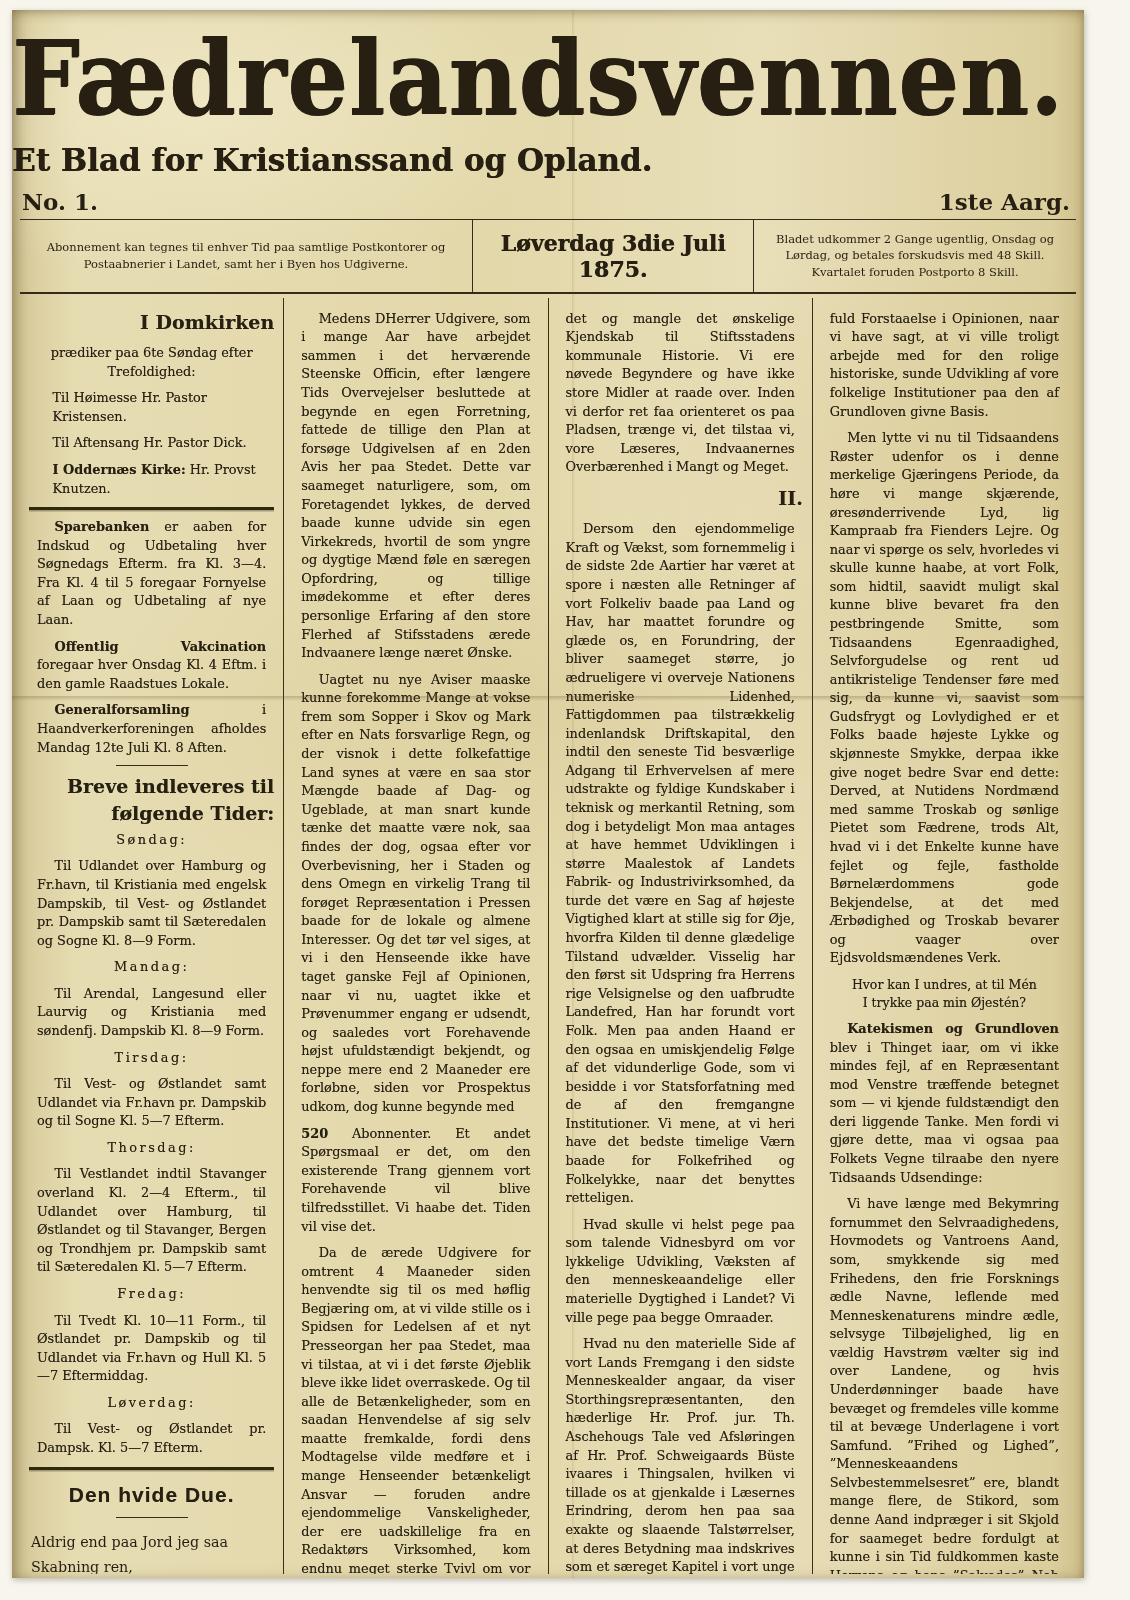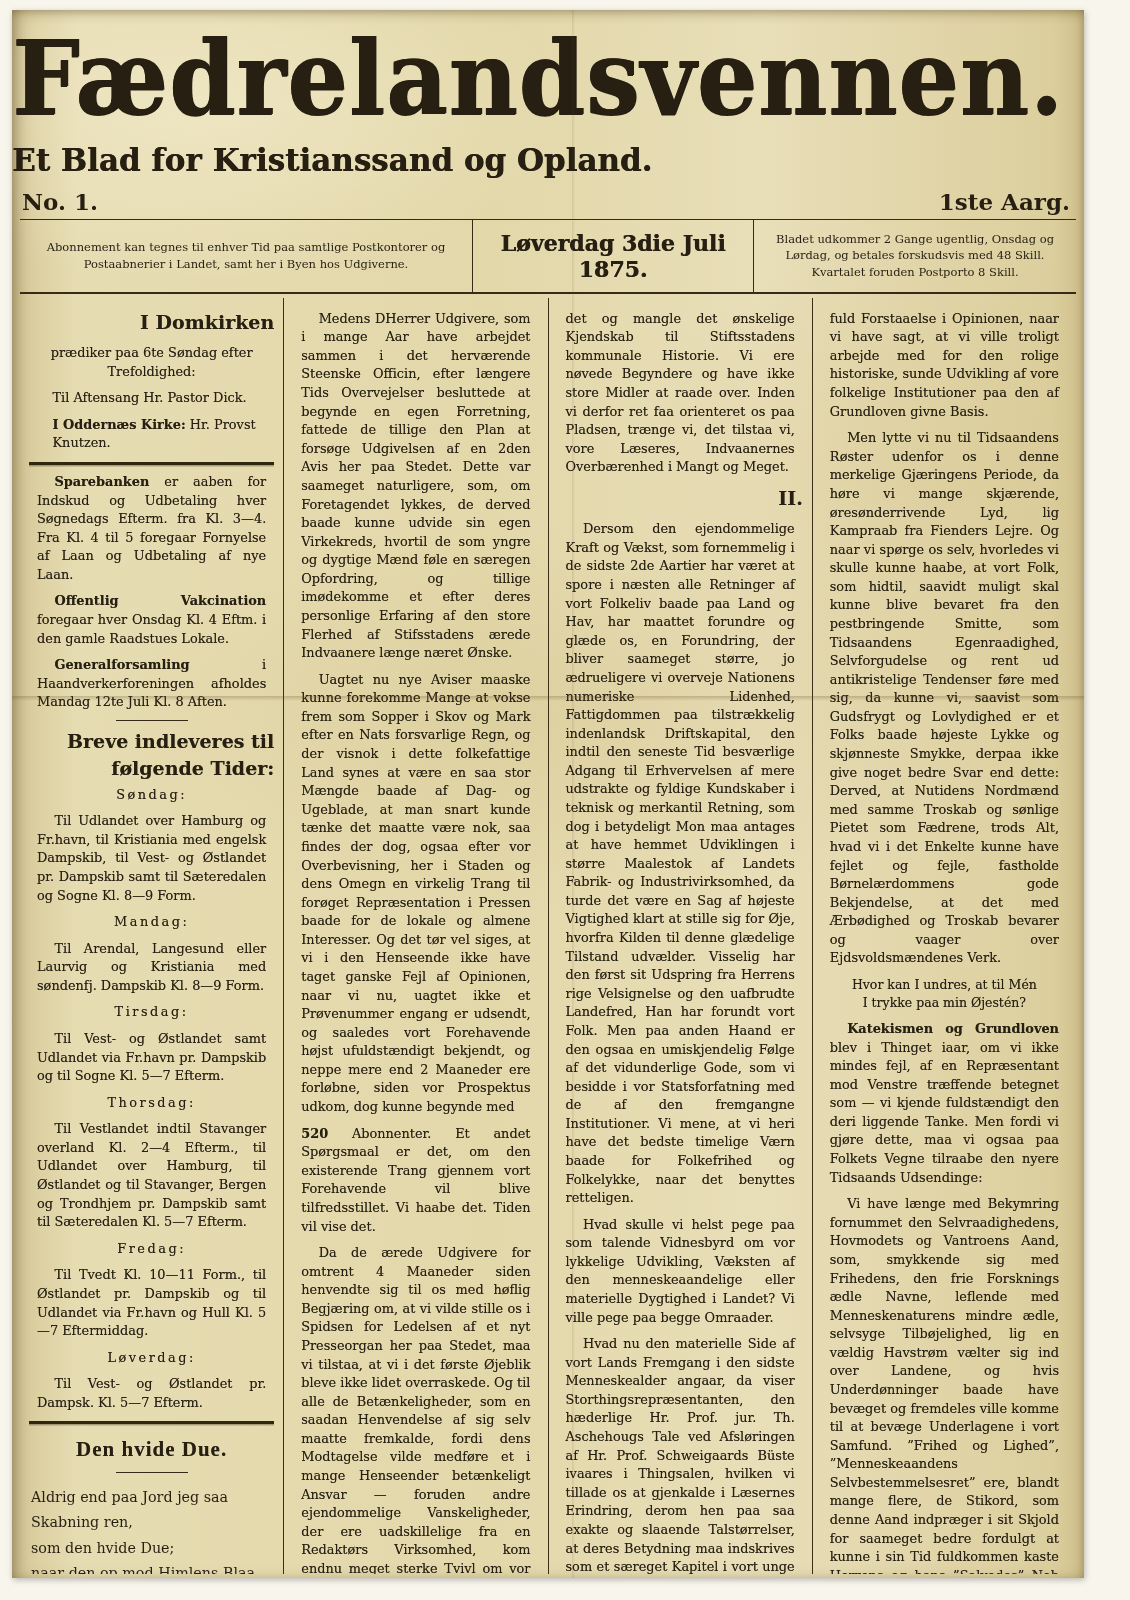--- a/index.html
+++ b/index.html
@@ -66,21 +66,21 @@
     font-size:12.9px;line-height:1.44;text-align:justify;
     text-shadow:0 0 .4px rgba(38,31,18,.55);
   }
   .col + .col{border-left:1.5px solid #3a3019;}
 
   .blk{margin:8px;}
   .p{text-indent:1.35em;}
   .p.ni{text-indent:0;}
   .h{text-align:right;font-weight:bold;font-size:19px;margin:7px 0 3px;text-indent:0;}
   .title{text-align:center;font-weight:bold;font-size:21px;margin:10px 0 2px;
-    font-family:Liberation Serif, serif;letter-spacing:1px;}
+    font-family:Liberation Sans, sans-serif;letter-spacing:1px;}
   .c{text-align:center;text-indent:0;}
   .csp{text-align:center;letter-spacing:2.5px;margin:2px 0;text-indent:0;}
   .line{padding-left:1.2em;text-align:left;}
   .verse{white-space:pre-line;text-align:left;font-size:14.3px;line-height:1.78;margin:12px 0 10px 2px;
     text-shadow:none;}
   .vc{white-space:pre-line;text-align:center;font-size:12.5px;margin:4px 0;}
   .rule{width:72px;border-top:1.5px solid #352b18;margin:7px auto;}
   .drule{border-top:3px solid #30270f;margin:9px 0 7px;box-shadow:0 1.5px 0 rgba(48,39,15,.35);}
   b{font-weight:bold;}
 </style>
@@ -106,20 +106,21 @@
     <div class="band-date">Løverdag 3die Juli 1875.</div>
     <div class="band-cell">Bladet udkommer 2 Gange ugentlig, Onsdag og Lørdag, og betales forskudsvis med 48 Skill. Kvartalet foruden Postporto 8 Skill.</div>
   </div>
 
   <hr class="hr2">
 
   <div class="cols">
     <div class="col">
         <div class="blk h">I Domkirken</div>
         <div class="blk c">prædiker paa 6te Søndag efter Trefoldighed:</div>
+        <div class="blk line">Til Høimesse Hr. Pastor Kristensen.</div>
         <div class="blk line">Til Aftensang Hr. Pastor Dick.</div>
         <div class="blk line"><b>I Oddernæs Kirke:</b> Hr. Provst Knutzen.</div>
         <div class="blk drule"></div>
         <div class="blk p"><b>Sparebanken</b> er aaben for Indskud og Udbetaling hver Søgnedags Efterm. fra Kl. 3—4. Fra Kl. 4 til 5 foregaar Fornyelse af Laan og Udbetaling af nye Laan.</div>
         <div class="blk p"><b>Offentlig Vakcination</b> foregaar hver Onsdag Kl. 4 Eftm. i den gamle Raadstues Lokale.</div>
         <div class="blk p"><b>Generalforsamling</b> i Haandverkerforeningen afholdes Mandag 12te Juli Kl. 8 Aften.</div>
         <div class="blk rule"></div>
         <div class="blk h">Breve indleveres til følgende Tider:</div>
         <div class="blk csp">Søndag:</div>
         <div class="blk p">Til Udlandet over Hamburg og Fr.havn, til Kristiania med engelsk Dampskib, til Vest- og Østlandet pr. Dampskib samt til Sæteredalen og Sogne Kl. 8—9 Form.</div>

